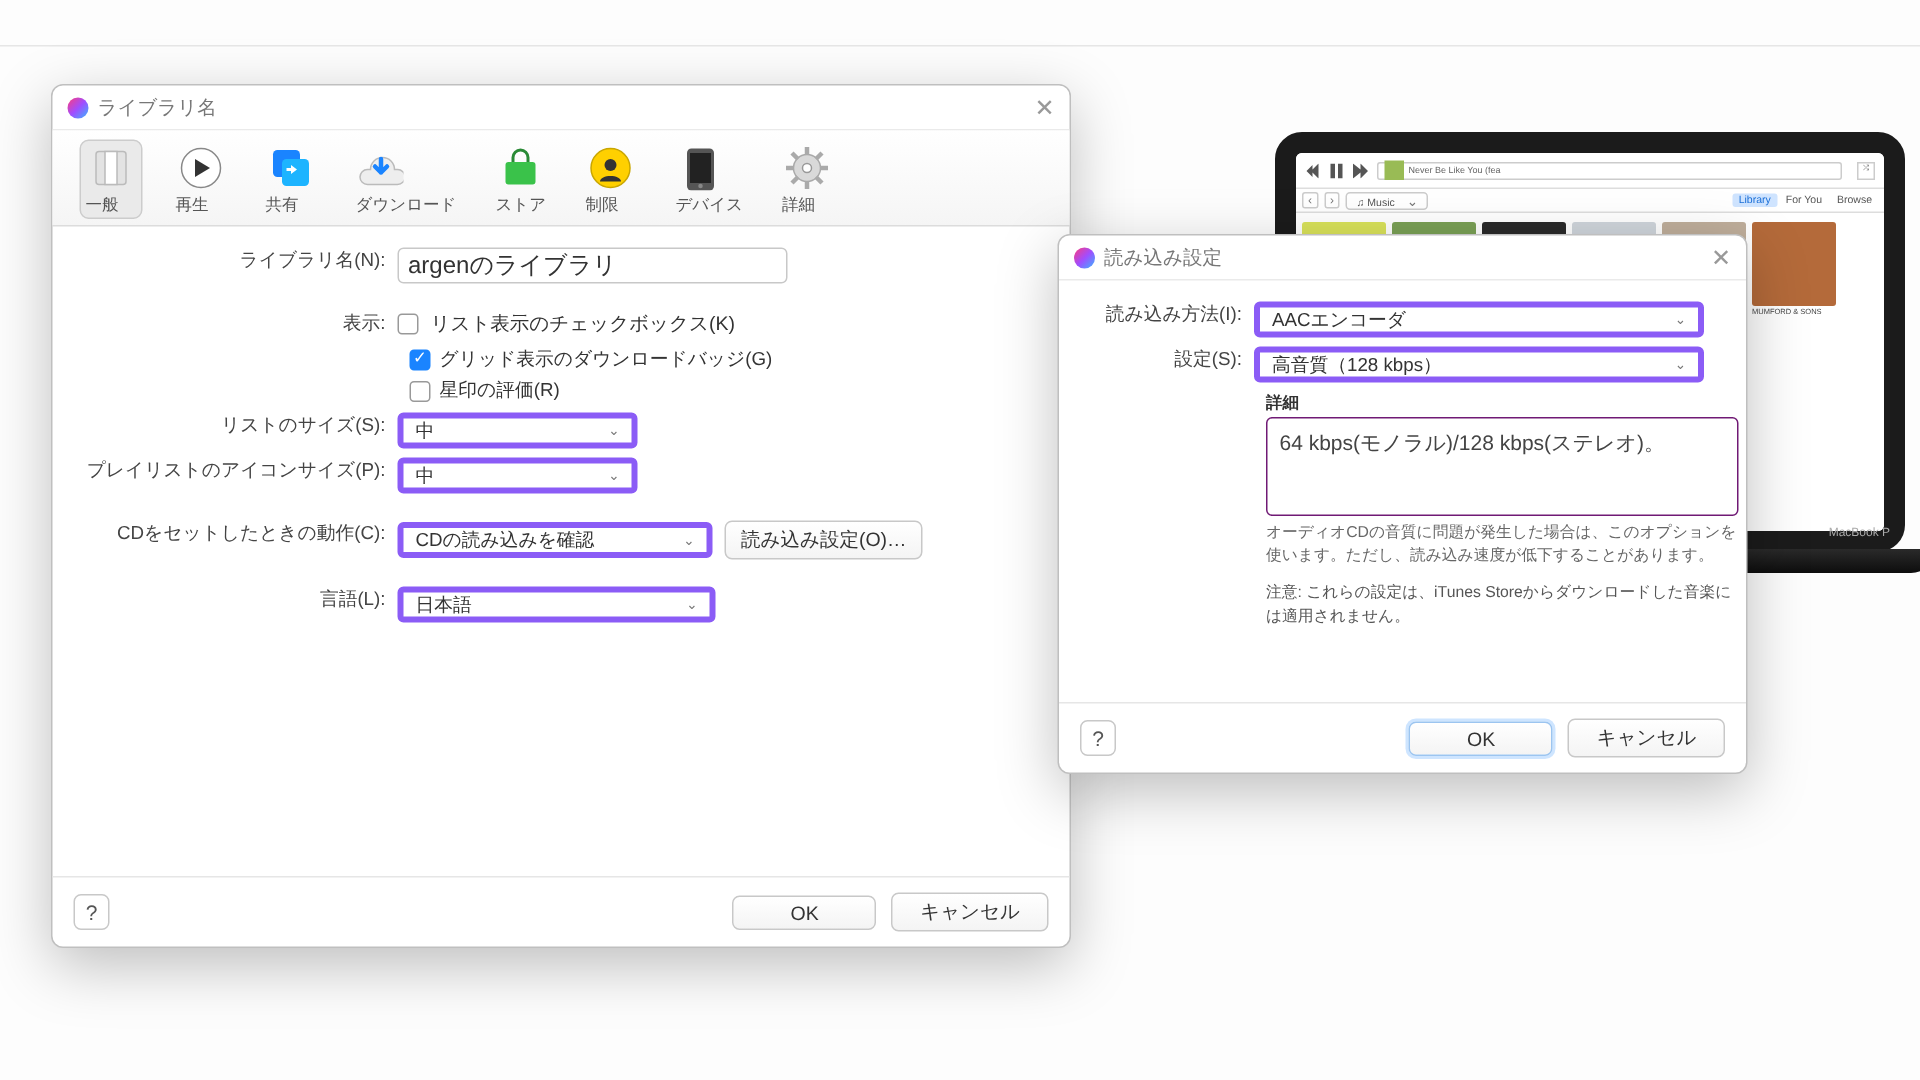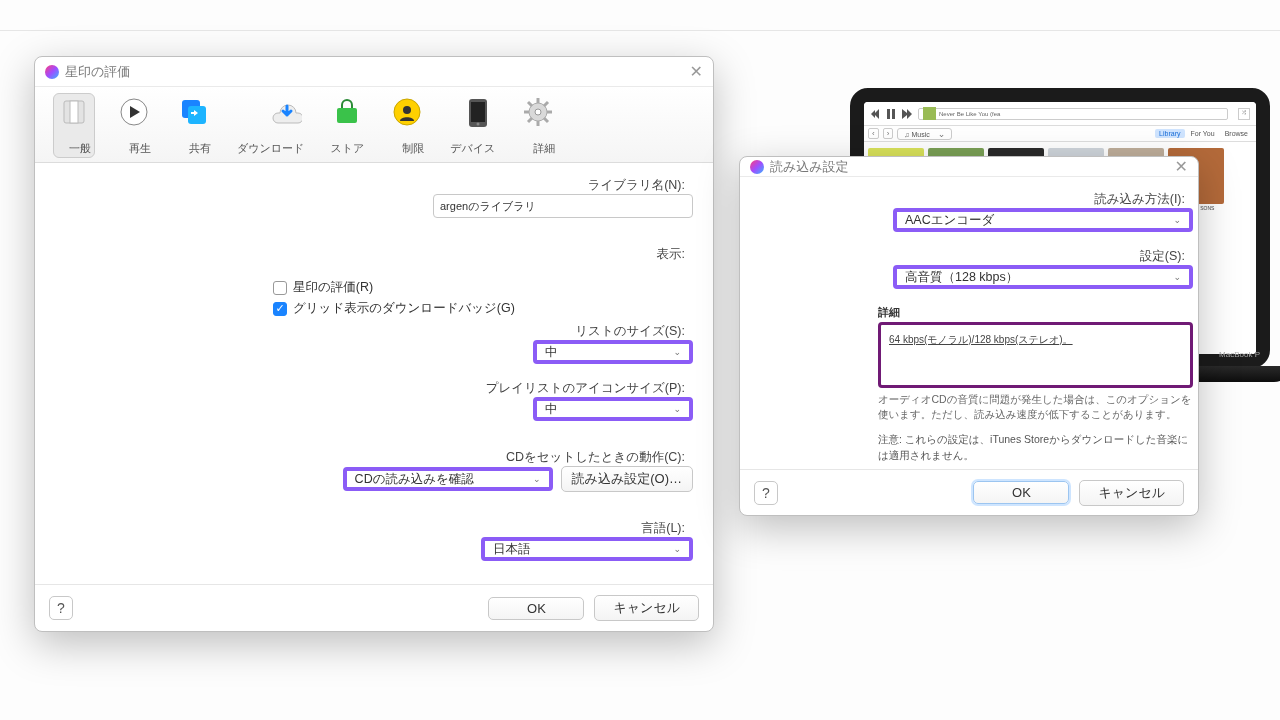--- a/index.html
+++ b/index.html
@@ -59,54 +59,54 @@
   
   .window {
     position: absolute;
     background: #fff;
     border: 1px solid #bfbfbf;
     border-radius: 8px;
     box-shadow: 0 12px 40px rgba(0,0,0,.25);
     display: flex; flex-direction: column;
   }
   .win1 { top: 56px; left: 34px; width: 680px; height: 576px; }
-  .win2 { top: 156px; left: 739px; width: 460px; height: 360px; }
+  .win2 { top: 156px; left: 705px; width: 460px; height: 360px; }
 
   .titlebar {
     height: 30px; display:flex; align-items:center;
     padding: 0 10px; color:#777; font-size:13px;
     border-bottom:1px solid #eaeaea;
   }
   .titlebar .appicon { width:14px;height:14px;border-radius:50%;background:linear-gradient(135deg,#ff3b7b,#a14dff,#38b6ff);margin-right:6px;}
   .close-x { margin-left:auto; font-size:16px; color:#999; cursor:default;}
 
   
   .toolbar {
     display:flex; gap:18px; padding: 6px 18px 4px 18px;
     border-bottom:1px solid #dcdcdc;
     background: linear-gradient(#ffffff,#f5f5f5);
   }
   .tool {
-    display:flex; flex-direction:column; align-items:flex-end;
-    gap:12px; font-size:11px; color:#555;
+    display:flex; flex-direction:column; align-items:flex-start;
+    gap:0; font-size:11px; color:#555;
     padding:2px 4px; border-radius:4px;
   }
   .tool.selected { background:#eaeaea; border:1px solid #ccc; border-radius:6px; padding:1px 3px;}
   .tool .ticon{width:34px;height:34px;display:flex;align-items:center;justify-content:center;}
 
   
   .form-area { padding: 14px 20px 6px 20px; font-size:13px; color:#333; flex:1; }
-  .row { display:flex; align-items:flex-end; margin-bottom:16px;flex-direction:column; }
+  .row { display:flex; align-items:flex-start; margin-bottom:6px; }
   .row .lbl { width:210px; text-align:right; padding-right:8px; font-size:12.5px; color:#444;}
   .row .ctrl { flex:1; display:flex; align-items:center; gap:8px;}
   .check-row { display:flex; align-items:center; margin:4px 0 4px 218px; font-size:12.5px; gap:6px;}
   .spacer { height:12px;}
   input[type=text] {
     border:1px solid #c8c8c8; border-radius:4px; padding:3px 6px;
-    font-size:11px; height:24px; color:#333;
+    font-size:16px; height:24px; color:#333;
   }
   .select-like {
     display:flex; align-items:center; justify-content:space-between;
     border:4px solid #8b5cf6; border-radius:4px; padding:2px 8px;
     font-size:12.5px; height:24px; background:#fff;
   }
   .caret{font-size:9px;color:#777;margin-left:6px;}
   .chk{width:14px;height:14px;border:1px solid #999;border-radius:3px;display:inline-flex;align-items:center;justify-content:center;background:#fff;}
   .chk.on{background:#1a84ff;border-color:#1a84ff;}
   .chk.on::after{content:"✓";color:#fff;font-size:11px;line-height:1;}
@@ -120,21 +120,21 @@
   .btn.primary{border-color:#9cc5f0;box-shadow:0 0 0 2px rgba(60,150,255,.25);}
   .dialog-footer{
     display:flex; align-items:center; padding:10px 14px;
     border-top:1px solid #e6e6e6;
     gap:10px;
   }
   .footer-spacer{flex:1;}
   .help-btn{width:24px;height:24px;border:1px solid #c8c8c8;border-radius:5px;text-align:center;font-size:14px;color:#555;line-height:22px;}
 
   .fieldset-label{font-size:11px;font-weight:600;color:#333;margin:6px 0 2px 0;}
-  .details-box{border:3px solid #701a75;border-radius:4px;padding:8px;font-size:10px;color:#444;min-height:66px;text-decoration:underline;}
+  .details-box{border:1px solid #701a75;border-radius:4px;padding:8px;font-size:14px;color:#444;min-height:66px;}
   .hint{font-size:10.5px;color:#666;margin-top:4px;line-height:1.45;}
   .note{font-size:10.5px;color:#555;margin-top:10px;line-height:1.45;}
 
   
   .win2 .form-area{padding:14px 5px 6px 18px;}
   .win2 .row .lbl{width:112px;}
   .win2 .check-row{margin-left:120px;}
   .win2 .under-lbl{margin-left:120px;}
 
   
@@ -227,21 +227,21 @@
   </div>
   <div class="laptop-base">
     <div class="laptop-notch"></div>
     <span class="mbp-label">MacBook P</span>
   </div>
 </div>
 
 <div class="window win1">
   <div class="titlebar">
     <span class="appicon"></span>
-    <span>星印の評価</span>
+    <span>ライブラリ名</span>
     <span class="close-x">✕</span>
   </div>
 
   <div class="toolbar">
     <div class="tool selected">
       <span class="ticon">
         <svg width="26" height="26">
             <rect x="3" y="2" width="20" height="22" rx="2" fill="#e3e3e3" stroke="#bbb"></rect>
             <rect x="9" y="2" width="8" height="22" fill="#fff" stroke="#bbb"></rect>
           </svg>
@@ -330,28 +330,32 @@
     <div class="row">
       <div class="lbl">ライブラリ名(N):</div>
       <div class="ctrl">
         <input type="text" style="width: 260px;" value="argenのライブラリ">
       </div>
     </div>
 
     <div class="spacer"></div>
     <div class="row">
       <div class="lbl">表示:</div>
+      <div class="ctrl">
+        <span class="chk"></span>
+        <span>リスト表示のチェックボックス(K)</span>
+      </div>
+    </div>
+    <div class="check-row">
+      <span class="chk on"></span>
+      <span>グリッド表示のダウンロードバッジ(G)</span>
     </div>
     <div class="check-row">
       <span class="chk"></span>
       <span>星印の評価(R)</span>
-    </div>
-    <div class="check-row">
-      <span class="chk on"></span>
-      <span>グリッド表示のダウンロードバッジ(G)</span>
     </div>
 
     <div class="row" style="margin-top:6px">
       <div class="lbl">リストのサイズ(S):</div>
       <div class="ctrl">
         <div class="select-like" style="width:160px">
           <span>中</span>
             <span class="caret">⌄</span>
         </div>
       </div>

